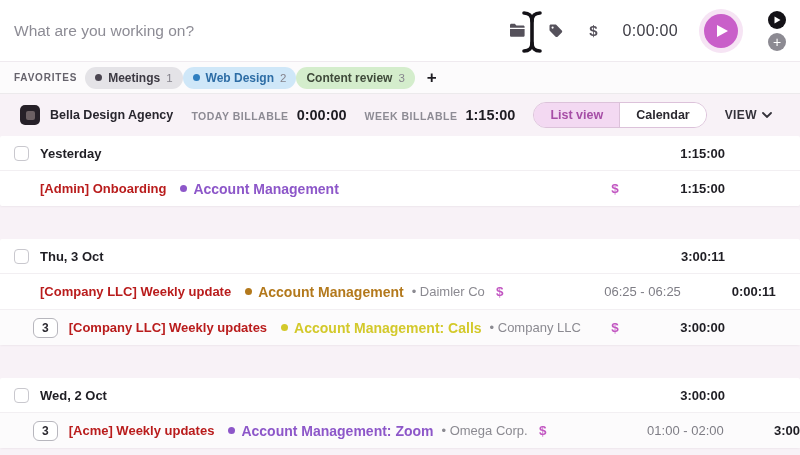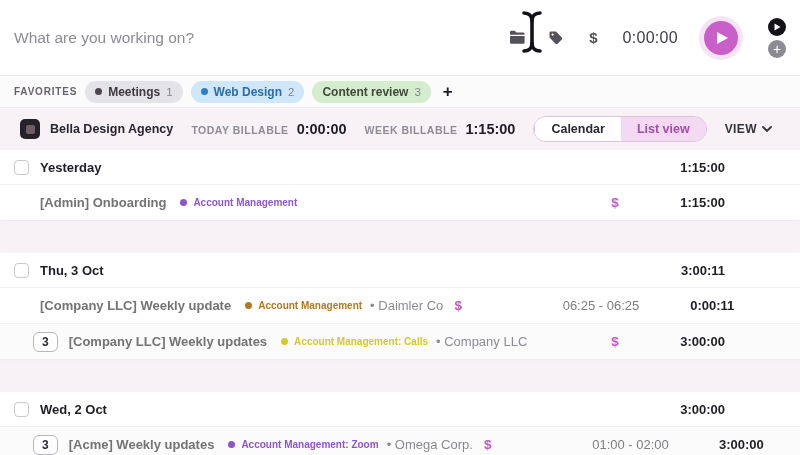--- a/index.html
+++ b/index.html
@@ -8,21 +8,21 @@
     font-family:"Liberation Sans", sans-serif;
     background:#f8f2f7;
     width:800px; height:455px;
     overflow:hidden;
     position:relative;
     color:#2c2c33;
   }
   
   .timer-bar {
     background:#ffffff;
-    height:76px;
+    height:62px;
     display:flex;
     align-items:center;
     padding:13px 14px;
     border-bottom:1px solid #efeaef;
     position:relative;
   }
   .timer-placeholder { color:#8d8c95; font-size:15.5px; }
   .timer-right { margin-left:auto; display:flex; align-items:center; gap:20px; }
   .tb-icon { width:18px; height:18px; display:flex; align-items:center; justify-content:center; }
   .tb-dollar { color:#55515b; font-size:15px; font-weight:bold; }
@@ -131,23 +131,23 @@
   .entry-row.grouped { padding-left:33px; background:#fcfbfc; }
   .group-badge {
     border:1px solid #b7b6bd;
     border-radius:6px;
     background:#fff;
     font-size:12px; font-weight:bold; color:#2a282f;
     padding:2px 8px;
     margin-right:11px;
     cursor:pointer;
   }
-  .entry-desc { font-size:13px; font-weight:bold; color:#737373; margin-right:14px; white-space:nowrap; }
+  .entry-desc { font-size:13px; font-weight:bold; color:#b91c1c; margin-right:14px; white-space:nowrap; }
   .entry-row.grouped .entry-desc { font-weight:bold; }
-  .entry-project { display:flex; align-items:center; gap:6px; font-size:10px; white-space:nowrap; }
+  .entry-project { display:flex; align-items:center; gap:6px; font-size:14px; white-space:nowrap; }
   .proj-dot { width:7px; height:7px; border-radius:50%; flex:0 0 auto; }
   .entry-client { color:#8b8a91; font-size:13px; margin-left:8px; white-space:nowrap; }
   .entry-right { margin-left:auto; display:flex; align-items:center; }
   .entry-dollar { color:#c257c2; font-size:13.5px; font-weight:bold; width:30px; text-align:center; }
   .entry-times { color:#7e7d85; font-size:13px; width:118px; text-align:right; margin-left:48px; }
   .entry-duration { font-size:13px; font-weight:bold; color:#1f1e24; width:70px; text-align:right; margin-left:25px; margin-right:75px; }
   svg { display:block; }
 </style>
 </head>
 <body>
@@ -196,21 +196,21 @@
         <path d="M9 7 C14 7 17 10 17 15 L17 37 C17 42 14 45 9 45"></path>
         <path d="M25 7 C20 7 17 10 17 15"></path>
         <path d="M25 45 C20 45 17 42 17 37"></path>
       </g>
     </svg>
   </div>
 </div>
 
 <div class="fav-bar">
   <div class="fav-label">FAVORITES</div>
-  <div id="fav-pills" style="display:flex; gap:8px;justify-content:flex-end;">
+  <div id="fav-pills" style="display:flex; gap:0;justify-content:flex-end;">
       <div class="fav-pill" style="background: rgb(228, 227, 231);">
         <span class="fav-dot" style="background: rgb(74, 69, 80);"></span>
         <span style="color: rgb(60, 57, 66);">Meetings</span>
         <span class="fav-count">1</span>
       </div>
       <div class="fav-pill" style="background: rgb(207, 231, 248);">
         <span class="fav-dot" style="background: rgb(47, 127, 192);"></span>
         <span style="color: rgb(45, 109, 165);">Web Design</span>
         <span class="fav-count">2</span>
       </div>
@@ -230,22 +230,22 @@
   <div class="ws-right">
     <div class="billable-group">
       <span class="billable-label">TODAY BILLABLE</span>
       <span class="billable-value">0:00:00</span>
     </div>
     <div class="billable-group">
       <span class="billable-label">WEEK BILLABLE</span>
       <span class="billable-value">1:15:00</span>
     </div>
     <div class="view-toggle">
+      <div class="seg seg-list">List view</div>
       <div class="seg seg-cal">Calendar</div>
-      <div class="seg seg-list">List view</div>
     </div>
     <div class="view-menu">
       <span>VIEW</span>
       <svg width="10" height="6" viewBox="0 0 10 6">
           <path d="M1 1 L5 5 L9 1" fill="none" stroke="#34323a" stroke-width="1.8" stroke-linecap="round"></path>
         </svg>
     </div>
   </div>
 </div>
 

